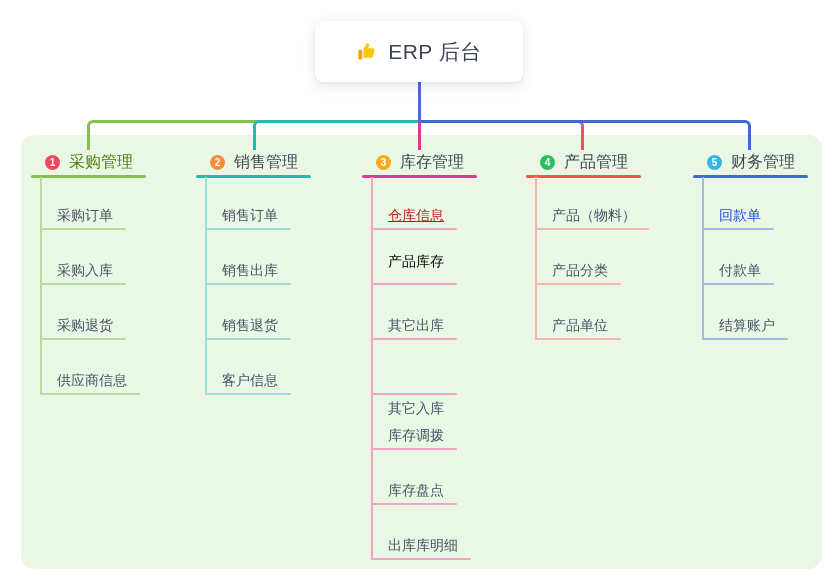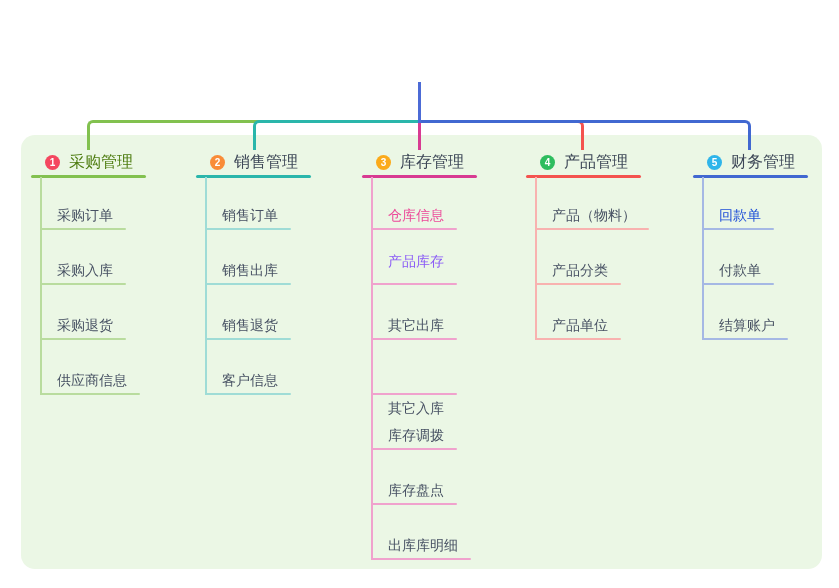--- a/index.html
+++ b/index.html
@@ -48,20 +48,27 @@
 
   <div id="connectors">
       <div class="conn" style="left: 87px; top: 120px; width: 333px; height: 30px; border-top: 3px solid rgb(130, 193, 79); border-left: 3px solid rgb(130, 193, 79); border-top-left-radius: 6px;"></div>
       <div class="conn" style="left: 253px; top: 120px; width: 167px; height: 30px; border-top: 3px solid rgb(42, 182, 171); border-left: 3px solid rgb(42, 182, 171); border-top-left-radius: 6px;"></div>
       <div class="conn" style="left: 420px; top: 120px; width: 164px; height: 30px; border-top: 3px solid rgb(244, 83, 79); border-right: 3px solid rgb(244, 83, 79); border-top-right-radius: 6px;"></div>
       <div class="conn" style="left: 420px; top: 120px; width: 331px; height: 30px; border-top: 3px solid rgb(65, 104, 209); border-right: 3px solid rgb(65, 104, 209); border-top-right-radius: 6px;"></div>
       <div class="conn" style="left: 418px; top: 122px; width: 3px; height: 28px; background: rgb(216, 59, 146);"></div>
       <div class="conn" style="left: 418px; top: 82px; width: 3px; height: 41px; background: rgb(76, 107, 214);"></div>
     </div>
 
+  <div class="root-card">
+    <svg width="22" height="22" viewBox="0 0 24 24">
+      <rect x="2.6" y="9.6" width="4.2" height="10.6" rx="1.3" fill="#eda50e"></rect>
+      <path fill="#f9c513" d="M8.1 9.4 L11.4 3.1 c0.5-1 1.9-1.1 2.5-0.1 0.3 0.5 0.4 1.1 0.3 1.7 l-0.7 3.2 h4.9 c1.1 0 1.9 1 1.7 2.1 l-1.3 6.7 c-0.2 1-1.1 1.7-2.1 1.7 H10 c-0.7 0-1.3-0.2-1.9-0.5 z"></path>
+    </svg>
+    <span class="root-label">ERP 后台</span>
+  </div>
 
   <div id="branches">
       <div class="branch" style="left: 31px;">
         <div class="heading">
           <span class="badge" style="background: rgb(244, 71, 95);">1</span>
           <span class="h-label" style="color: #4d7c0f;">采购管理</span>
         </div>
         <div class="h-underline" style="background: rgb(130, 193, 79);"></div>
         <div class="trunk" style="height: 218px; background: rgb(185, 220, 158);"></div>
         <div class="child-label" style="top: 206px; color: rgb(71, 81, 99);">采购订单</div>
@@ -89,23 +96,23 @@
         <div class="child-label" style="top: 371px; color: rgb(71, 81, 99);">客户信息</div>
         <div class="child-underline" style="top: 393px; width: 86px; background: rgb(159, 220, 214);"></div>
       </div>
       <div class="branch" style="left: 362px;">
         <div class="heading">
           <span class="badge" style="background: rgb(251, 170, 26);">3</span>
           <span class="h-label" style="color: rgb(61, 71, 87); font-family: Liberation Serif, serif;">库存管理</span>
         </div>
         <div class="h-underline" style="background: rgb(216, 59, 146);"></div>
         <div class="trunk" style="height: 383px; background: rgb(240, 162, 205);"></div>
-        <div class="child-label" style="top: 206px; color: #ec4899;">仓库信息</div>
+        <div class="child-label" style="top: 206px; color: #b91c1c; text-decoration: underline;">仓库信息</div>
         <div class="child-underline" style="top: 228px; width: 86px; background: rgb(240, 162, 205);"></div>
-        <div class="child-label" style="top: 252px; color: #8b5cf6;">产品库存</div>
+        <div class="child-label" style="top: 252px; color: #000000;">产品库存</div>
         <div class="child-underline" style="top: 283px; width: 86px; background: rgb(240, 162, 205);"></div>
         <div class="child-label" style="top: 316px; color: rgb(71, 81, 99);">其它出库</div>
         <div class="child-underline" style="top: 338px; width: 86px; background: rgb(240, 162, 205);"></div>
         <div class="child-label" style="top: 371px; color: rgb(71, 81, 99); margin-top: 28px;">其它入库</div>
         <div class="child-underline" style="top: 393px; width: 86px; background: rgb(240, 162, 205);"></div>
         <div class="child-label" style="top: 426px; color: rgb(71, 81, 99);">库存调拨</div>
         <div class="child-underline" style="top: 448px; width: 86px; background: rgb(240, 162, 205);"></div>
         <div class="child-label" style="top: 481px; color: rgb(71, 81, 99);">库存盘点</div>
         <div class="child-underline" style="top: 503px; width: 86px; background: rgb(240, 162, 205);"></div>
         <div class="child-label" style="top: 536px; color: rgb(71, 81, 99);">出库库明细</div>

